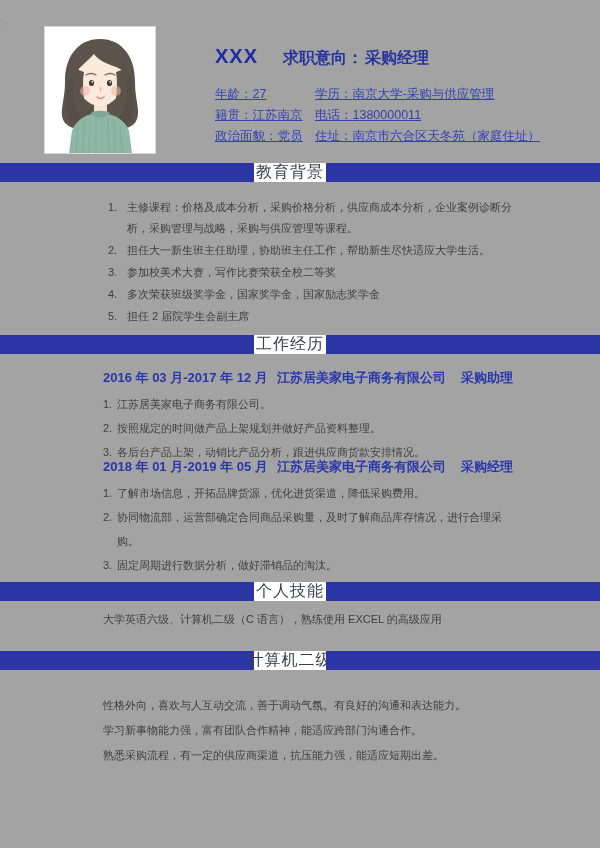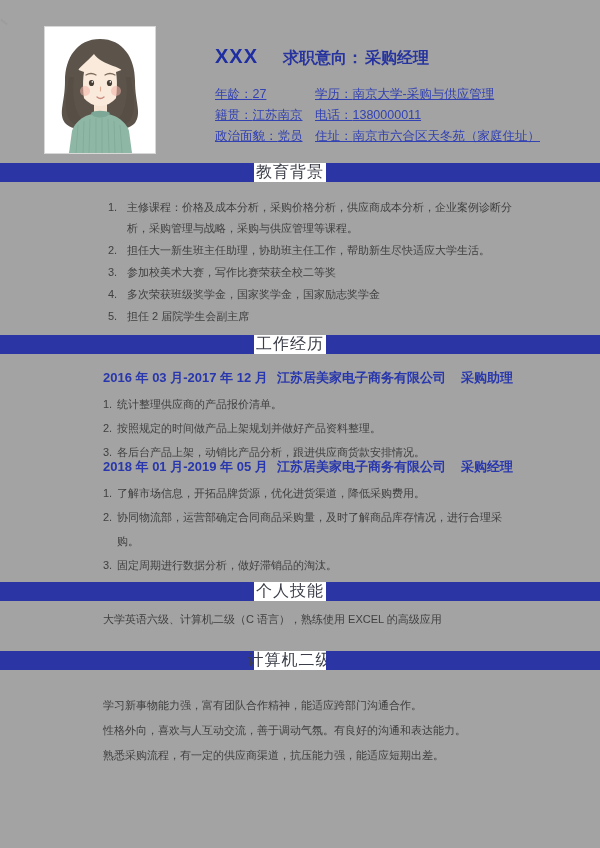--- a/index.html
+++ b/index.html
@@ -160,21 +160,21 @@
   </div>
 
   <div class="job" style="top:369px;">
     <div class="job-head">
       <span class="period">2016 年 03 月-2017 年 12 月</span>
       <span class="company">江苏居美家电子商务有限公司</span>
       <span class="position">采购助理</span>
     </div>
     <div class="duty">
         <span class="num">1.</span>
-        <span class="txt">统计整理供应商的产品报价清单。</span>
+        <span class="txt">江苏居美家电子商务有限公司。</span>
       </div>
     <div class="duty">
         <span class="num">2.</span>
         <span class="txt">按照规定的时间做产品上架规划并做好产品资料整理。</span>
       </div>
     <div class="duty">
         <span class="num">3.</span>
         <span class="txt">各后台产品上架，动销比产品分析，跟进供应商货款安排情况。</span>
       </div>
   </div>
@@ -211,18 +211,18 @@
 
   <div class="skills-line">大学英语六级、计算机二级（C 语言），熟练使用 EXCEL 的高级应用</div>
 
   <div class="section-bar" style="top:651px;">
     <div class="bar-left"></div>
     <div class="bar-gap">计算机二级</div>
     <div class="bar-right"></div>
   </div>
 
   <div class="eval-block">
+    <div>性格外向，喜欢与人互动交流，善于调动气氛。有良好的沟通和表达能力。</div>
     <div>学习新事物能力强，富有团队合作精神，能适应跨部门沟通合作。</div>
-    <div>性格外向，喜欢与人互动交流，善于调动气氛。有良好的沟通和表达能力。</div>
     <div>熟悉采购流程，有一定的供应商渠道，抗压能力强，能适应短期出差。</div>
   </div>
 
 </div>
 
 </body></html>

